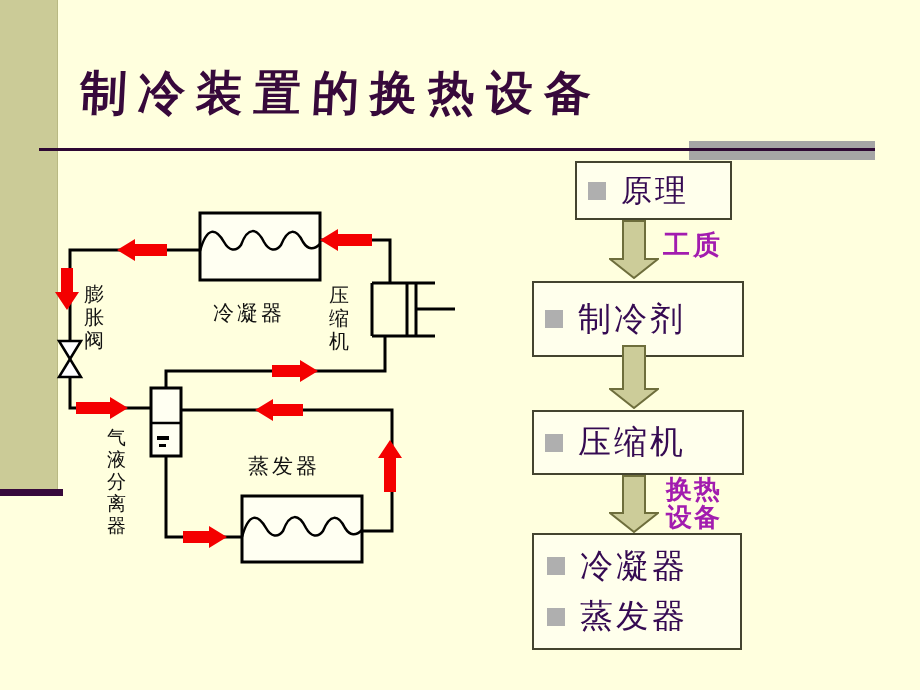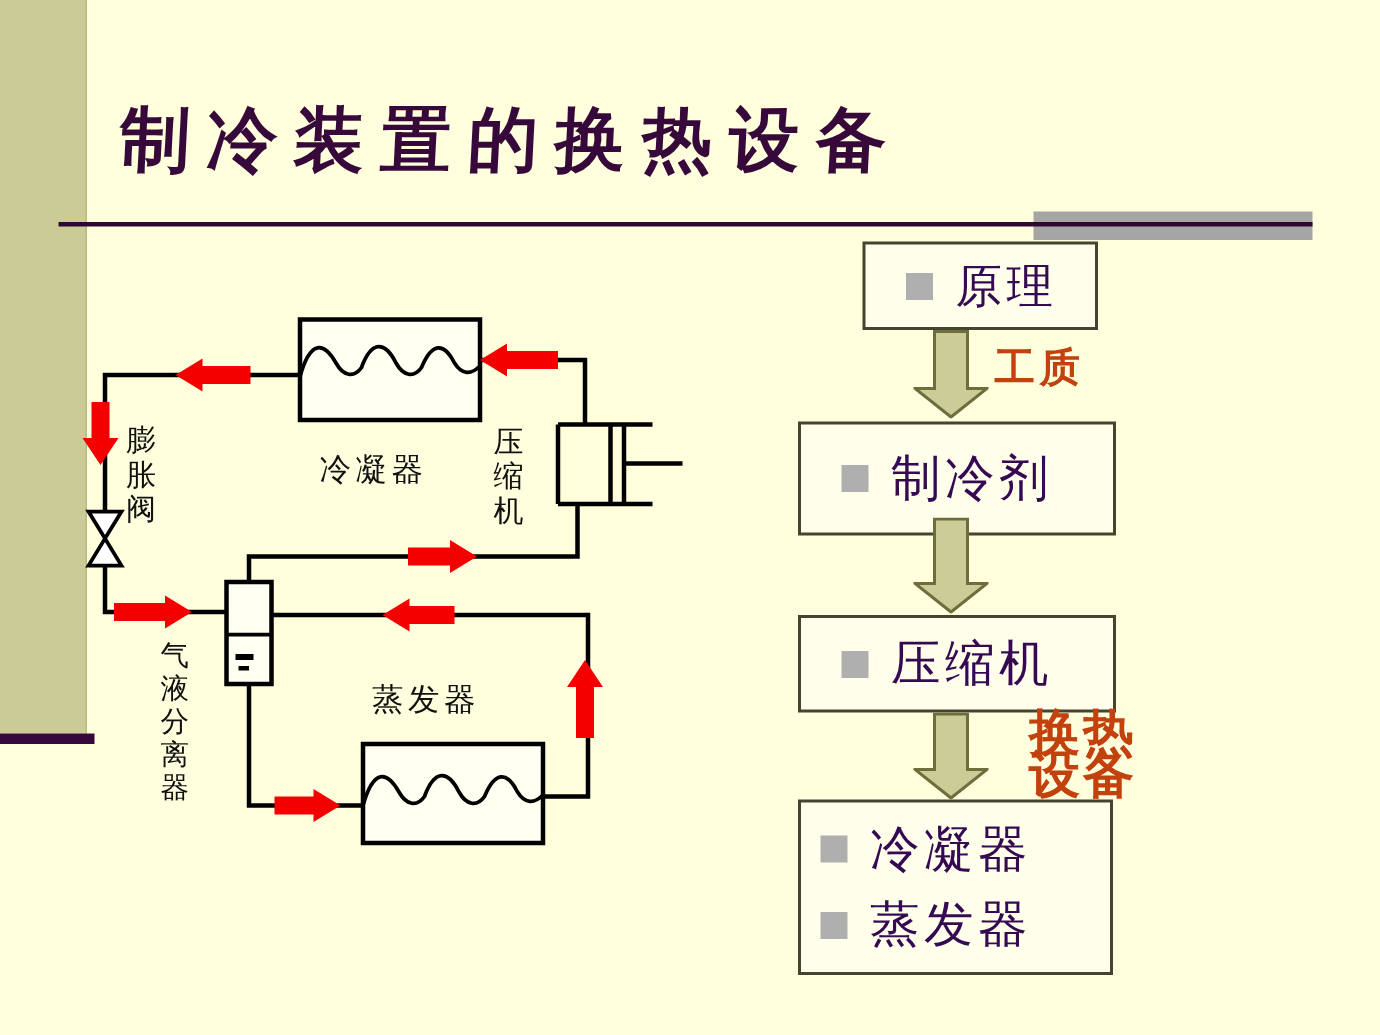--- a/index.html
+++ b/index.html
@@ -19,40 +19,40 @@
     font-size:47px;font-weight:bold;color:#37093B;
     letter-spacing:11px;white-space:nowrap;
     font-family:"DejaVu Serif","Liberation Serif",serif;
     transform:skewX(-3deg);
   }
   .gray-bar{position:absolute;left:689px;top:141px;width:186px;height:19px;background:#A5A5A5;}
   .title-rule{position:absolute;left:39px;top:148px;width:836px;height:3px;background:#2E0833;}
   
   .fbox{
     position:absolute;background:#FFFFEC;border:2px solid #44442F;
-    display:flex;align-items:center;box-sizing:border-box;gap:15px;padding-left:27px;
+    display:flex;align-items:center;box-sizing:border-box;gap:15px;padding-left:11px;
   }
   .fbox .txt{font-size:33px;color:#350A52;letter-spacing:3px;white-space:nowrap;}
   .bullet{width:18px;height:18px;background:#AFAFAF;flex:0 0 auto;}
   .fbox.box1{left:575px;top:161px;width:157px;height:59px;}
   .box1 .txt{font-size:31px;}
   .fbox.box2{left:532px;top:281px;width:212px;height:76px;}
   .fbox.box3{left:532px;top:410px;width:212px;height:65px;}
   .fbox.box4{left:532px;top:533px;width:210px;height:117px;flex-direction:column;align-items:stretch;justify-content:space-around;padding:6px 0 6px 13px;gap:0;}
   .box4 .row{display:flex;align-items:center;gap:15px;}
   
   .oarrow{position:absolute;width:50px;}
   .oarrow.a1{left:609px;top:220px;height:59px;}
   .oarrow.a2{left:609px;top:345px;height:64px;}
   .oarrow.a3{left:609px;top:475px;height:58px;}
   
-  .rlabel{position:absolute;color:#c2410c;font-weight:bold;white-space:pre-line;}
+  .rlabel{position:absolute;color:#a21caf;font-weight:bold;white-space:pre-line;}
   .rlabel.l1{left:663px;top:227px;font-size:27px;letter-spacing:3px;}
   .rlabel.l2{left:658px;top:344px;font-size:26px;line-height:28px;letter-spacing:2px;}
-  .rlabel.l3{left:686px;top:476px;font-size:34px;line-height:28px;letter-spacing:2px;}
+  .rlabel.l3{left:666px;top:476px;font-size:26px;line-height:28px;letter-spacing:2px;}
   
   .diagram-svg{position:absolute;left:40px;top:200px;}
   .dlabel{position:absolute;color:#111;font-size:21px;letter-spacing:3px;white-space:nowrap;}
   .dlabel.condenser{left:213px;top:299px;}
   .dlabel.evaporator{left:248px;top:452px;}
   .vlabel{position:absolute;color:#111;width:22px;word-break:break-all;line-height:23px;font-size:20px;letter-spacing:0;}
   .vlabel.compressor{left:329px;top:284px;}
   .vlabel.expansion{left:84px;top:283px;font-family:Liberation Serif, serif;}
   .vlabel.separator{left:107px;top:427px;font-size:19px;line-height:22px;width:21px;}
 </style>

